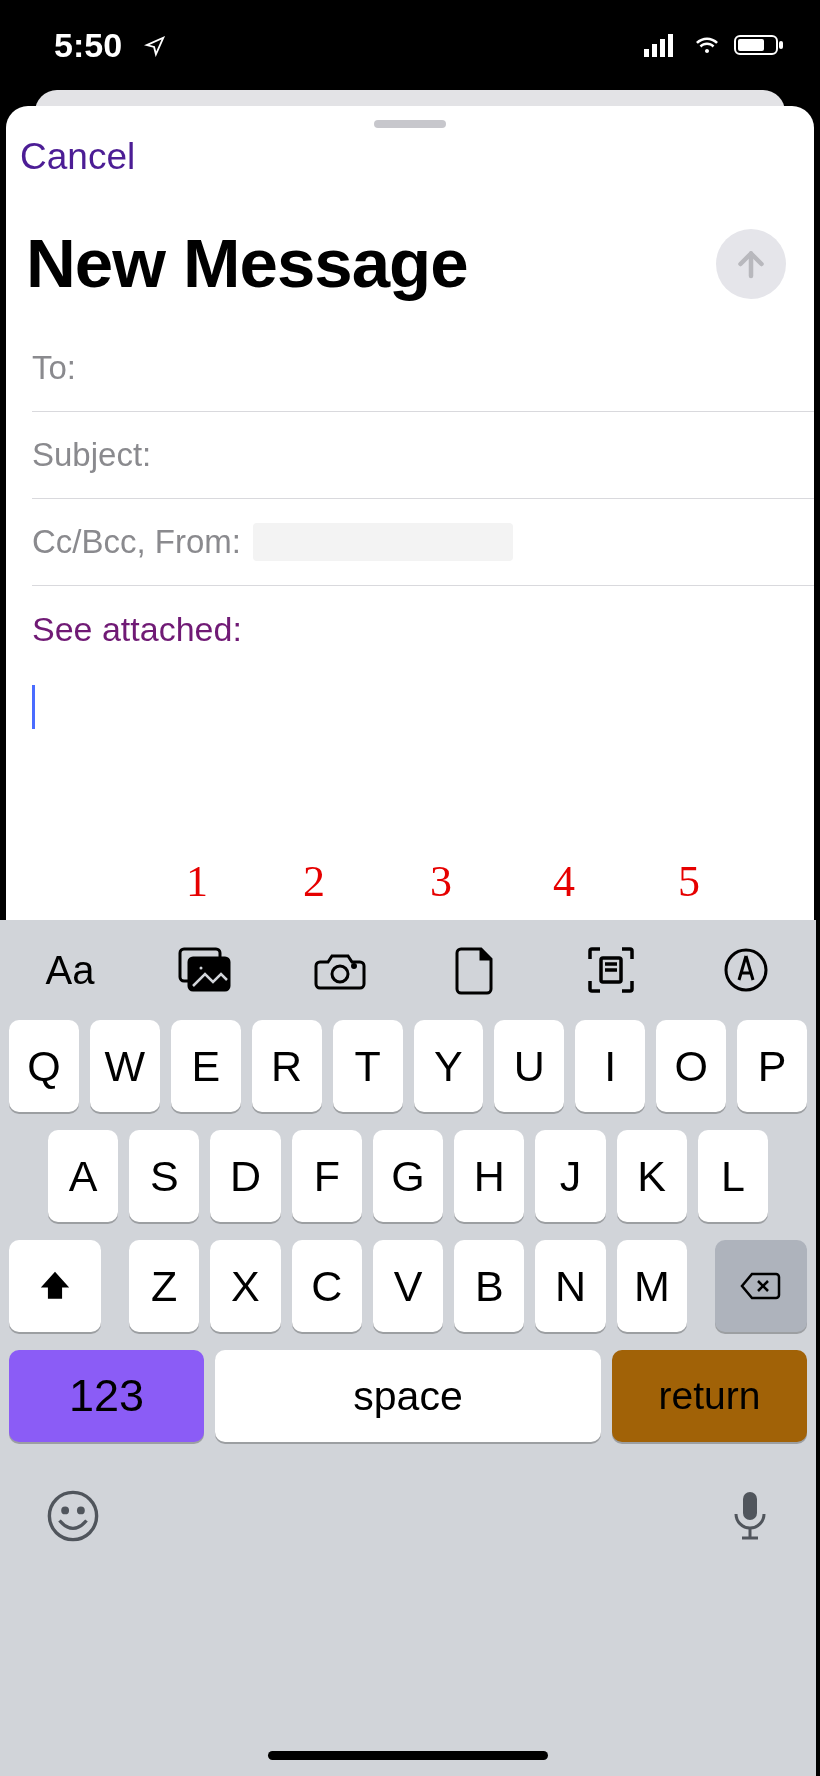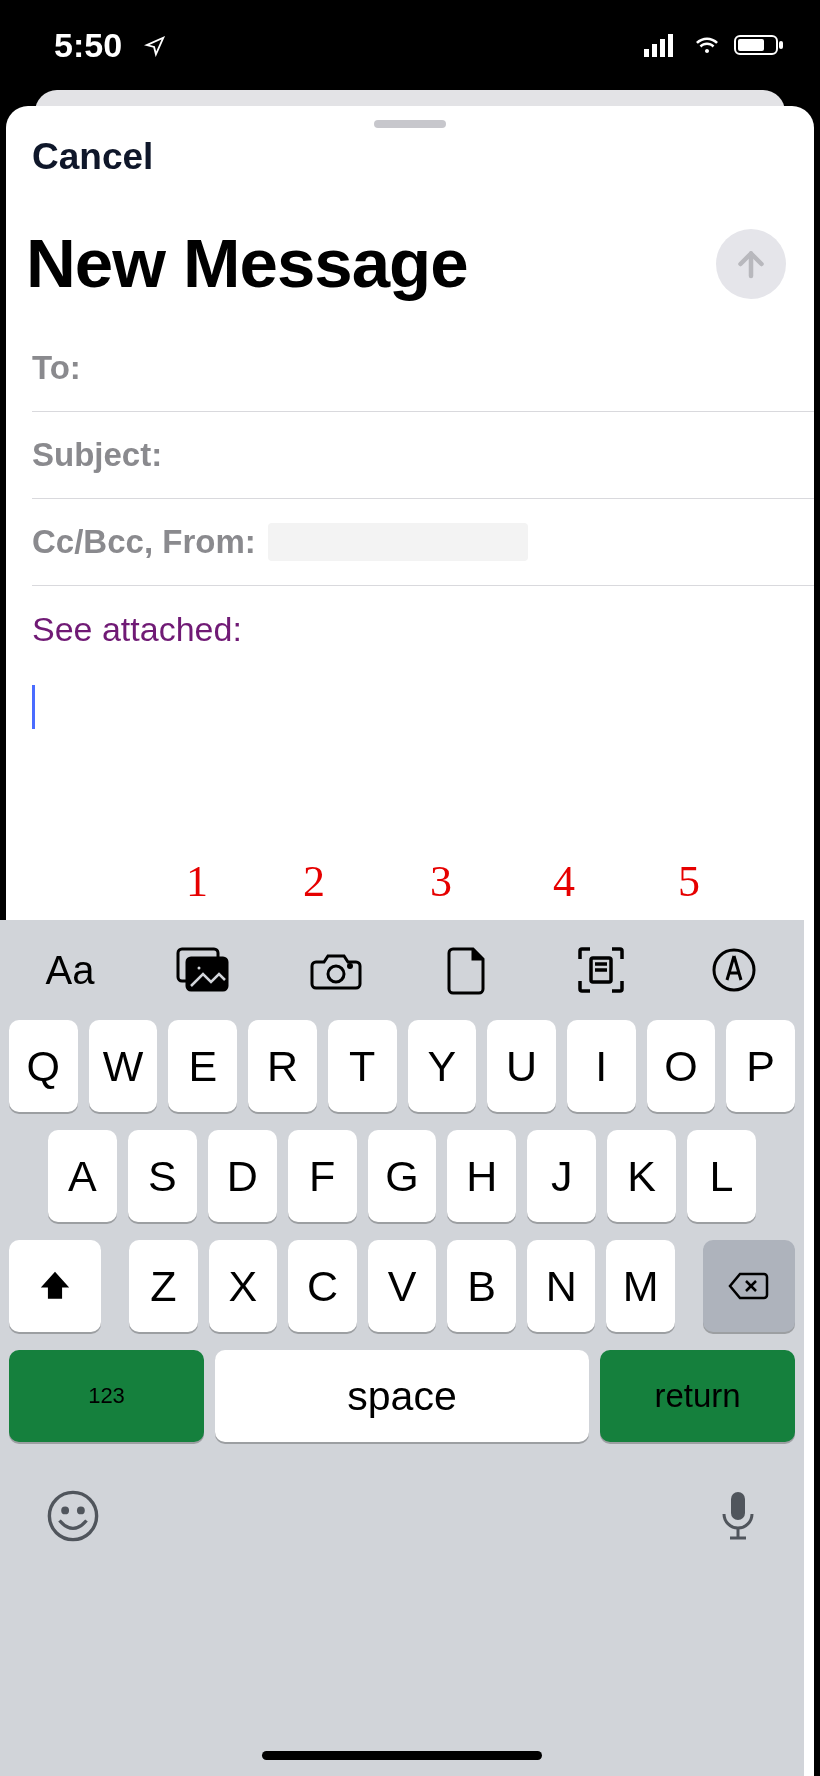--- a/index.html
+++ b/index.html
@@ -9,47 +9,47 @@
   
   .status{position:absolute;top:0;left:0;right:0;height:90px;color:#fff;display:flex;align-items:center;justify-content:space-between;padding:0 34px 0 54px;font-size:34px;font-weight:600}
   .status .t{display:flex;align-items:center;gap:22px}
   .status .r{display:flex;align-items:center;gap:10px}
 
   
   .ghost{position:absolute;top:90px;left:35px;right:35px;height:30px;background:#e3e3e6;border-radius:22px 22px 0 0}
   .sheet{position:absolute;top:106px;left:6px;right:6px;bottom:0;background:#fff;border-radius:22px 22px 0 0;overflow:hidden}
   .grabber{width:72px;height:8px;background:#c7c7cc;border-radius:4px;margin:14px auto 0}
 
-  .cancel{color:#0f172a;font-size:37px;font-weight:700;padding:8px 26px 0 26px}
+  .cancel{color:#4c1d95;font-size:37px;font-weight:400;padding:8px 26px 0 14px}
   .title-row{display:flex;align-items:center;justify-content:space-between;padding:46px 28px 22px 20px}
   .title{font-size:69px;font-weight:700;letter-spacing:-1px}
   .send{width:70px;height:70px;border-radius:50%;background:#e5e5ea;display:flex;align-items:center;justify-content:center}
 
   .fields{padding:0 0 0 26px}
-  .field{border-bottom:1px solid #d9d9dd;padding:24px 0 24px 0;font-size:33px;color:#8a8a8e;font-weight:700;display:flex;align-items:flex-end;gap:12px}
+  .field{border-bottom:1px solid #d9d9dd;padding:24px 0 24px 0;font-size:33px;color:#8a8a8e;font-weight:400;display:flex;align-items:flex-end;gap:12px}
   .field .redacted{width:260px;height:38px;background:#f3f3f3;border-radius:4px}
   .body{padding:24px 26px;font-size:34px;color:#701a75}
   .cursor{display:inline-block;width:3px;height:44px;background:#4a6cff;margin-top:36px}
 
   
   .annos{position:absolute;display:flex;left:0;right:0;justify-content:flex-start;padding-left:180px;gap:83px}
   .anno{color:#e60000;font-size:44px;font-weight:500;font-family:'Times New Roman',serif}
 
   
-  .kbd{position:absolute;left:0;right:16px;bottom:0;height:856px;background:#d1d4d9}
+  .kbd{position:absolute;left:0;right:4px;bottom:0;height:856px;background:#d1d4d9}
   .kbd-toolbar{height:100px;display:flex;align-items:center;justify-content:space-between;padding:0 40px}
   .kbd-toolbar .tb{width:60px;height:60px;display:flex;align-items:center;justify-content:center}
 
   .krow{display:flex;gap:11px;justify-content:center;padding:0 9px;margin-bottom:18px}
   .key{background:#fff;border-radius:10px;box-shadow:0 2px 0 rgba(0,0,0,.25);height:92px;display:flex;align-items:center;justify-content:center;font-size:43px;font-weight:400;color:#000}
   .key.l{flex:1}
   .key.func{background:#aeb3bc}
   .key.space{flex:1;font-size:41px}
-  .key.ret{flex:0 0 195px;font-size:33px;background:#15803d}
-  .key.num{flex:0 0 195px;font-size:22px;background:#15803d}
+  .key.ret{flex:0 0 195px;font-size:39px;background:#a16207}
+  .key.num{flex:0 0 195px;font-size:45px;background:#8b5cf6}
   .key.shift,.key.back{flex:0 0 92px}
   .r3pad{flex:0 0 6px}
 
   .kbd-bottom{display:flex;align-items:center;justify-content:space-between;padding:28px 46px 0}
   .homebar{position:absolute;bottom:16px;left:50%;transform:translateX(-50%);width:280px;height:9px;background:#000;border-radius:5px}
 </style>
 </head>
 <body>
 
 <div class="phone">

